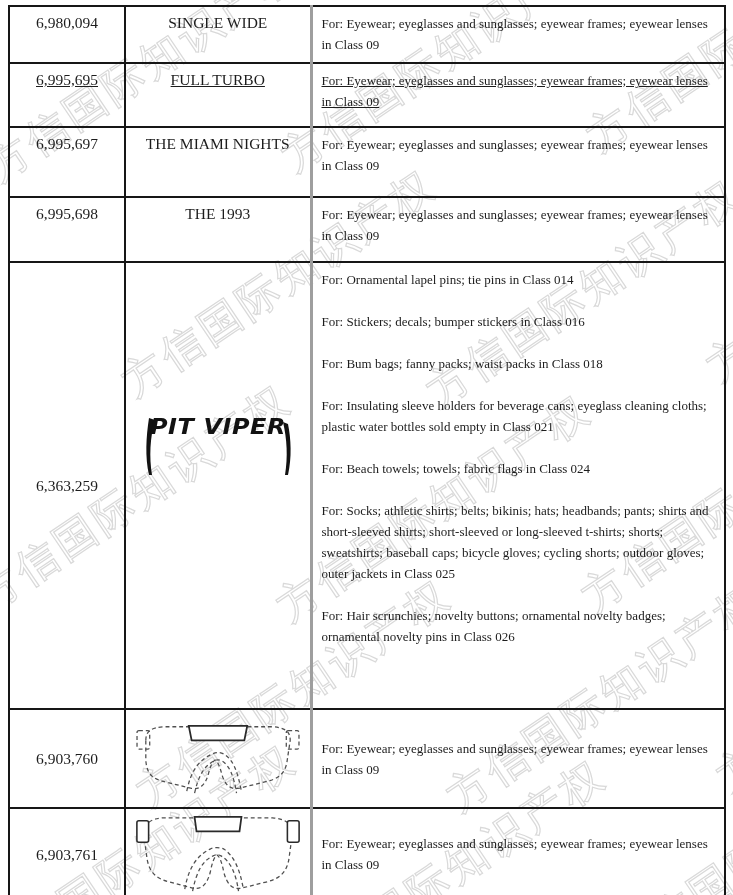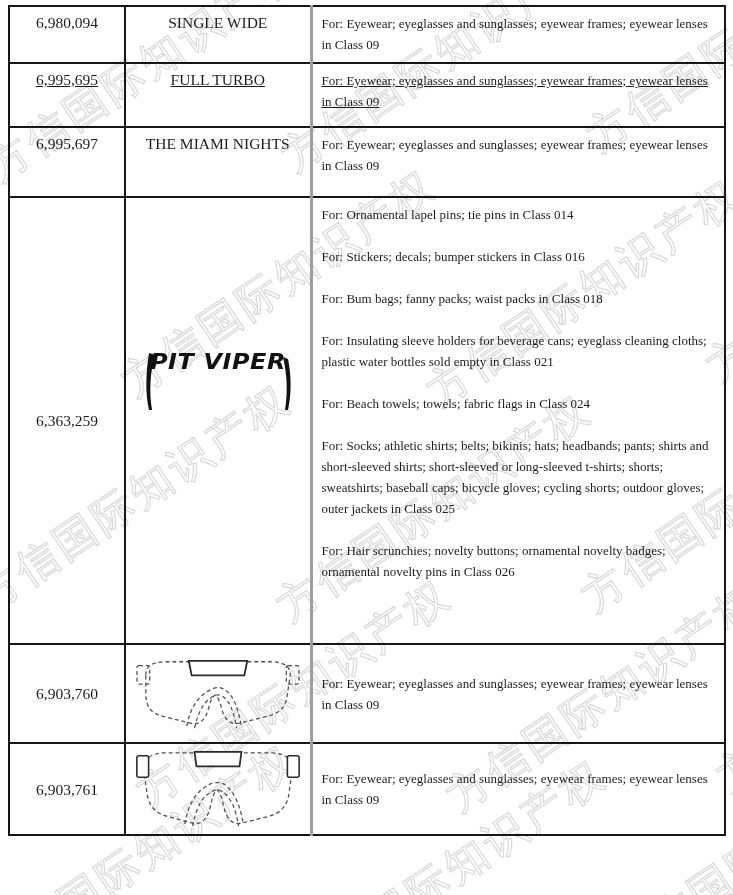--- a/index.html
+++ b/index.html
@@ -134,20 +134,31 @@
             <span class="num">6,995,697</span>
           </td>
         <td class="c2">
             <span class="mark">THE MIAMI NIGHTS</span>
           </td>
         <td class="c3 goods">
             <p>For: Eyewear; eyeglasses and sunglasses; eyewear frames; eyewear lenses in Class 09</p>
           </td>
       </tr>
 
+      <tr class="r4">
+        <td class="c1">
+            <span class="num">6,995,698</span>
+          </td>
+        <td class="c2">
+            <span class="mark">THE 1993</span>
+          </td>
+        <td class="c3 goods">
+            <p>For: Eyewear; eyeglasses and sunglasses; eyewear frames; eyewear lenses in Class 09</p>
+          </td>
+      </tr>
 
       <tr class="r5">
         <td class="c1" style="vertical-align:middle;margin-left:31px;">
           <span class="num" style="padding-top:0;">6,363,259</span>
         </td>
         <td class="c2">
           <div class="logo-wrap">
             <svg width="152" height="70" viewBox="0 0 152 70" aria-hidden="true">
               <path d="M7,7 C4,26 3,46 7,64 L10,64 C7,46 8,26 13,9 Z" fill="#121212"></path>
               <path d="M141,11 C145,28 146,46 143,64 L146,64 C150,46 149,28 146,13 Z" fill="#121212"></path>

